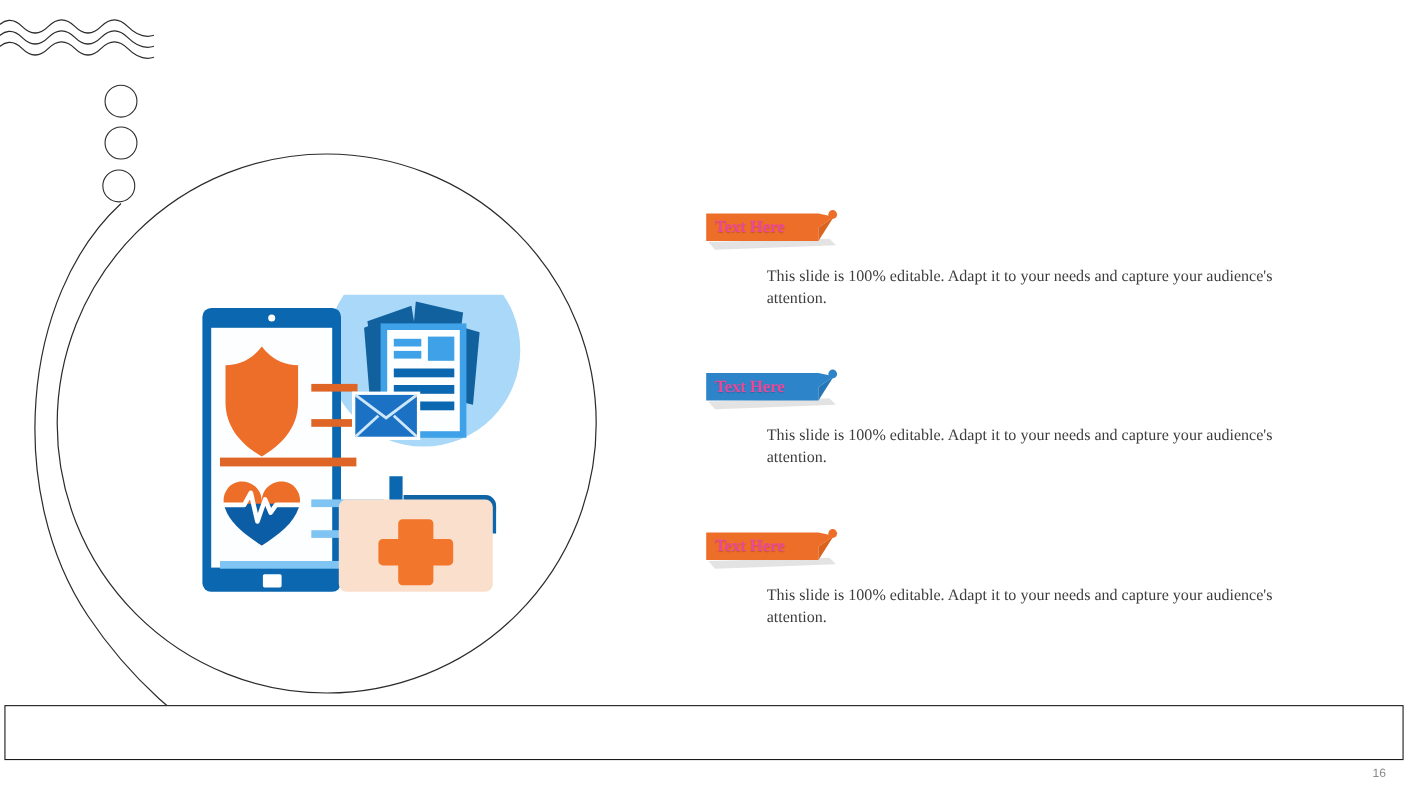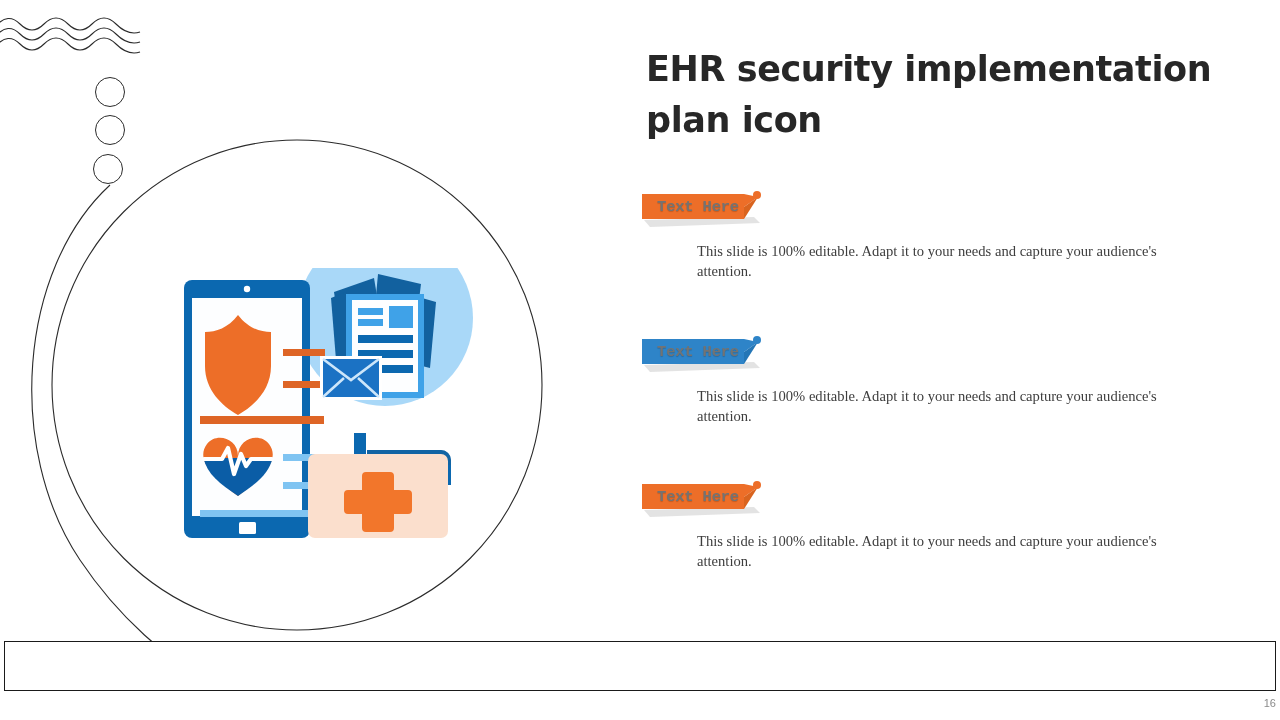--- a/index.html
+++ b/index.html
@@ -98,26 +98,25 @@
     position: relative;
     width: 125px;
     height: 38px;
   }
   .badge-svg { position: absolute; left: 0; top: 0; }
   .badge-label {
     position: absolute;
     left: 10px;
     top: 8px;
     width: 96px;
-    text-align: center;
     font-size: 15.5px;
     font-weight: bold;
-    color: #737373;
+    color: #ec4899;
     letter-spacing: -0.2px;
-    font-family: Liberation Mono, monospace;
+    font-family: Liberation Serif, serif;
     text-shadow: 0 1px 1px rgba(0,0,0,0.18);
   }
   .block-body {
     margin: 14px 0 0 57px;
     width: 485px;
     font-size: 14.6px;
     line-height: 19.5px;
     color: #3d3d3d;
     font-family: Liberation Serif, serif;
   }
@@ -128,21 +127,21 @@
     left: 4px;
     top: 641px;
     width: 1272px;
     height: 50px;
     border: 1.3px solid #1a1a1a;
     box-sizing: border-box;
     background: #ffffff;
   }
   .page-number {
     position: absolute;
-    right: 4px;
+    right: 20px;
     top: 697px;
     font-size: 11px;
     color: #8a8a8a;
     font-family: "Liberation Sans", sans-serif;
   }
 </style>
 </head>
 <body>
 
 <div class="slide">
@@ -228,23 +227,20 @@
         <path d="M145 129 L166 110 M201 129 L180 110" stroke="#CDE6FA" stroke-width="2.6" fill="none"></path>
       </g>
     </g>
 
     <g>
       <rect x="130" y="186" width="140" height="84" rx="7" fill="#FBDFCD"></rect>
       <path d="M188 204 h24 a4 4 0 0 1 4 4 v14 h14 a4 4 0 0 1 4 4 v16 a4 4 0 0 1 -4 4 h-14 v14 a4 4 0 0 1 -4 4 h-24 a4 4 0 0 1 -4 -4 v-14 h-14 a4 4 0 0 1 -4 -4 v-16 a4 4 0 0 1 4 -4 h14 v-14 a4 4 0 0 1 4 -4 z" fill="#F2762B"></path>
     </g>
   </svg>
 
-  <div class="content">
-    <h1 class="page-title">EHR security implementation plan icon</h1>
-  </div>
 
   <div class="blocks">
 
     <div class="block">
       <div class="badge-wrap">
         <svg class="badge-svg" width="125" height="38" viewBox="0 0 125 38">
           <path d="M4 30 L114 27 L120 33 L10 37 Z" fill="#D9D9D9" opacity="0.75"></path>
           <path d="M2 4 L104 4 L118 7 L104 17 L104 29 L2 29 Z" fill="#ED6E28"></path>
           <path d="M104 17 L104 29 L118 7 Z" fill="#D9641F"></path>
           <circle cx="117" cy="5" r="4" fill="#ED6E28"></circle>

